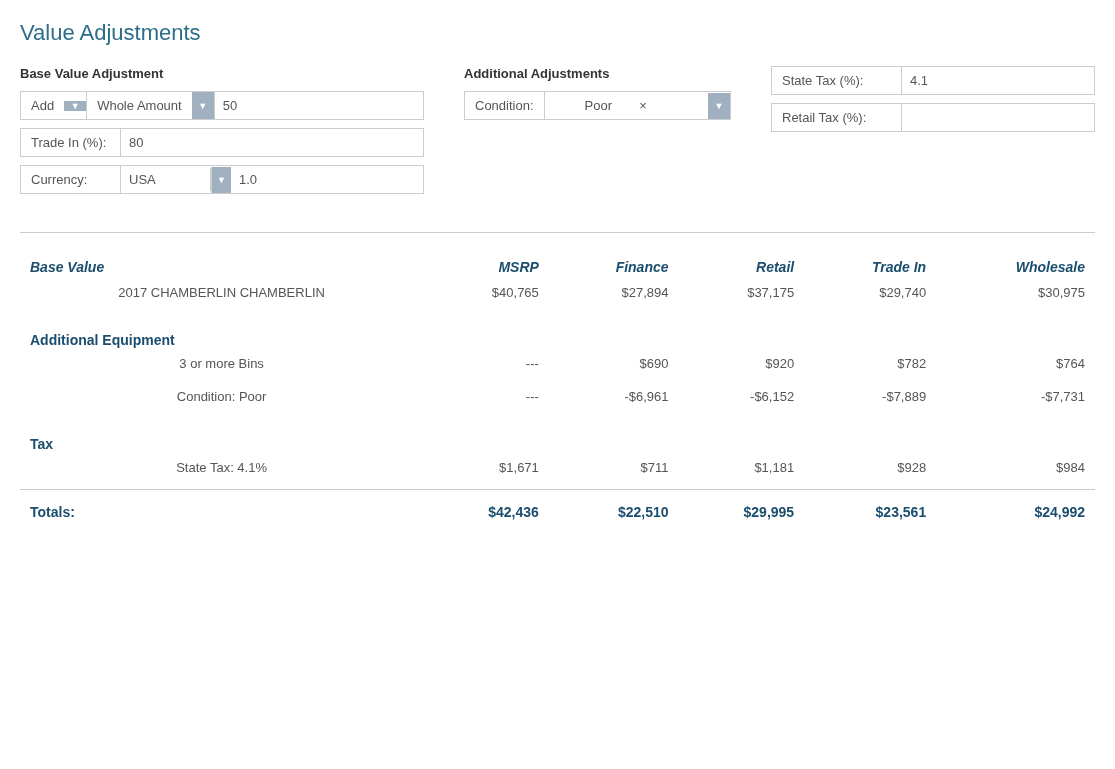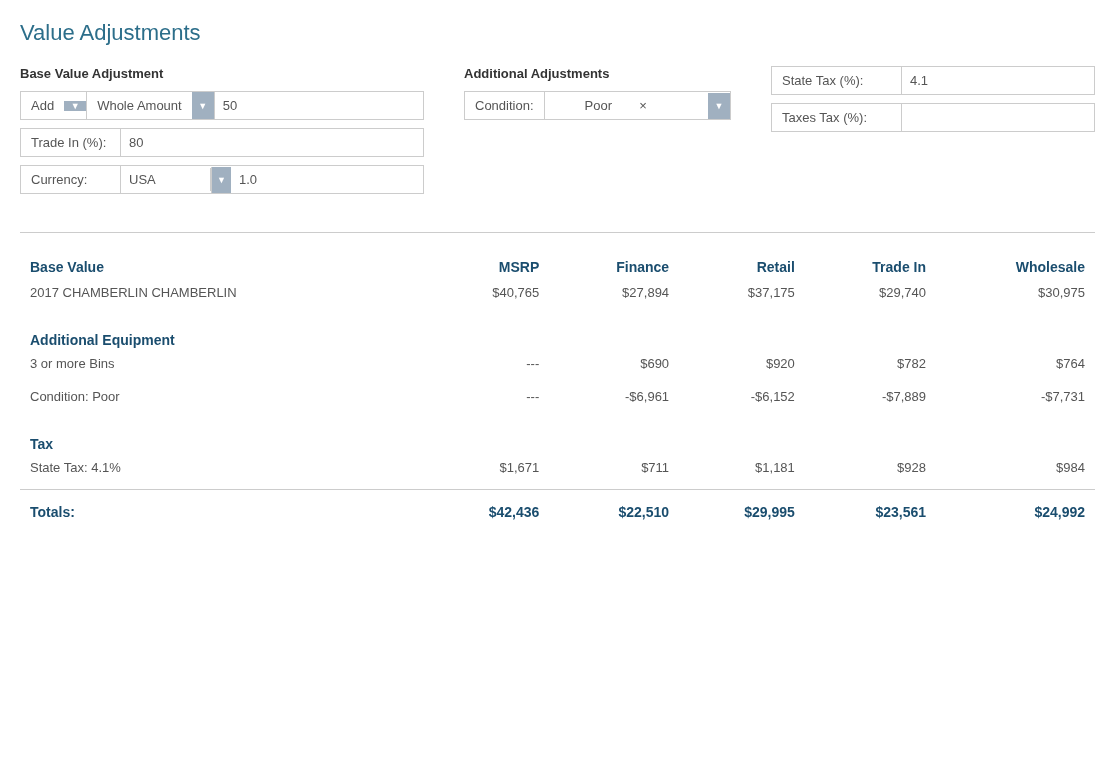--- a/index.html
+++ b/index.html
@@ -57,24 +57,25 @@
     .tax-input { border: none; outline: none; padding: 6px 8px; font-size: 13px; color: #555; flex: 1; }
 
     
     .divider { border: none; border-top: 1px solid #ccc; margin: 20px 0; }
 
     
     .data-table { width: 100%; border-collapse: collapse; }
     .data-table th {
       text-align: right; font-size: 14px; font-weight: bold; color: #1a4d6e; padding: 6px 10px;
       border-bottom: none;
+      font-style: italic;
     }
     .data-table th:first-child { text-align: left; }
     .data-table td { padding: 4px 10px; font-size: 13px; text-align: right; color: #555; }
-    .data-table td:first-child { text-align: left; }
+    .data-table td:first-child { text-align: center; }
 
     .section-header td {
       font-weight: bold; font-size: 14px; color: #1a4d6e; padding-top: 18px; padding-bottom: 4px;
     }
     .section-header td:first-child { text-align: left; }
 
     .totals-row td {
       font-weight: bold; font-size: 14px; color: #1a4d6e; padding-top: 14px; border-top: 1px solid #ccc;
     }
     .totals-row td:first-child { text-align: left; }
@@ -131,21 +132,21 @@
   </div>
 
   <div class="section-group">
 
     <div class="tax-row">
       <div class="tax-label">State Tax (%):</div>
       <input type="text" class="tax-input" value="4.1" style="">
     </div>
 
     <div class="tax-row">
-      <div class="tax-label">Taxes Tax (%):</div>
+      <div class="tax-label">Retail Tax (%):</div>
       <input type="text" class="tax-input" value="" style="">
     </div>
   </div>
 
 </div>
 
 <hr class="divider">
 
 <table class="data-table">
   <thead>

